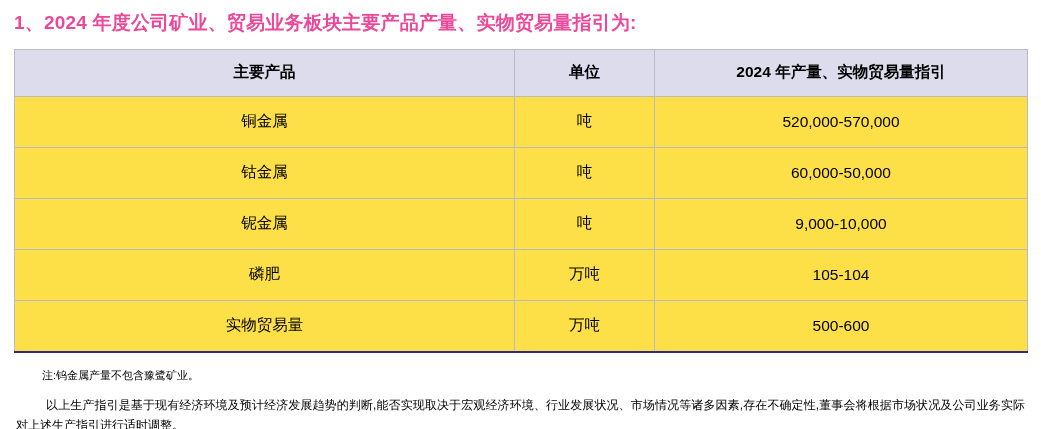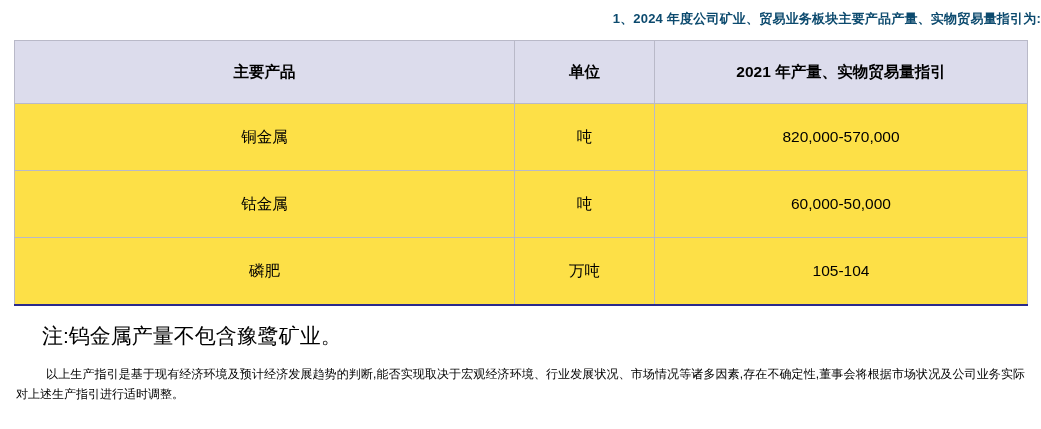--- a/index.html
+++ b/index.html
@@ -15,42 +15,41 @@
     overflow: hidden;
   }
   .page {
     position: relative;
     width: 1041px;
     height: 429px;
     box-sizing: border-box;
     padding: 0;
   }
   .heading {
-    font-size: 13px;
+    font-size: 19px;
     font-weight: bold;
     letter-spacing: 0.2px;
-    color: #0c4a6e;
+    color: #ec4899;
     padding: 10px 0 0 14px;
     line-height: 1.4;
-    text-align: right;
   }
   table.product-table {
     border-collapse: collapse;
     width: 1013px;
     margin: 12px 0 0 14px;
     table-layout: fixed;
   }
   table.product-table td,
   table.product-table th {
     border: 1px solid #b9b9c8;
     text-align: center;
     vertical-align: middle;
     font-size: 15.5px;
     color: #000000;
-    padding: 16px;
+    padding: 8px;
   }
   thead th {
     background: #dcdcec;
     color: #1a1a7a;
     font-weight: bold;
     height: 30px;
     font-size: 16px;
     border-top: 2px solid #2a2a8c;
     border-bottom: 1px solid #9c9cc0;
   }
@@ -59,21 +58,21 @@
     background: #fde047;
   }
   tbody tr:last-child td {
     border-bottom: 2px solid #2a2a8c;
   }
   col.c-product { width: 500px; }
   col.c-unit    { width: 140px; }
   col.c-value   { width: 373px; }
 
   .note {
-    font-size: 21px;
+    font-size: 11px;
     line-height: 1.5;
     padding: 14px 0 0 42px;
   }
   .para {
     font-size: 12px;
     line-height: 1.7;
     padding: 12px 16px 0 16px;
     text-align: justify;
   }
   .para .indent {
@@ -91,38 +90,48 @@
   <table class="product-table">
     <colgroup>
       <col class="c-product">
       <col class="c-unit">
       <col class="c-value">
     </colgroup>
     <thead>
       <tr>
         <th>主要产品</th>
         <th>单位</th>
-        <th>2021 年产量、实物贸易量指引</th>
+        <th>2024 年产量、实物贸易量指引</th>
       </tr>
     </thead>
     <tbody>
       <tr>
         <td>铜金属</td>
         <td>吨</td>
-        <td>820,000-570,000</td>
+        <td>520,000-570,000</td>
       </tr>
       <tr>
         <td>钴金属</td>
         <td>吨</td>
         <td>60,000-50,000</td>
       </tr>
       <tr>
+        <td>铌金属</td>
+        <td>吨</td>
+        <td>9,000-10,000</td>
+      </tr>
+      <tr>
         <td>磷肥</td>
         <td>万吨</td>
         <td>105-104</td>
+      </tr>
+      <tr>
+        <td>实物贸易量</td>
+        <td>万吨</td>
+        <td>500-600</td>
       </tr>
     </tbody>
   </table>
 
   <div class="note">注:钨金属产量不包含豫鹭矿业。</div>
 
   <div class="para"><span class="indent"></span><span>以上生产指引是基于现有经济环境及预计经济发展趋势的判断,能否实现取决于宏观经济环境、行业发展状况、市场情况等诸多因素,存在不确定性,董事会将根据市场状况及公司业务实际对上述生产指引进行适时调整。</span></div>
 
 </div>
 

